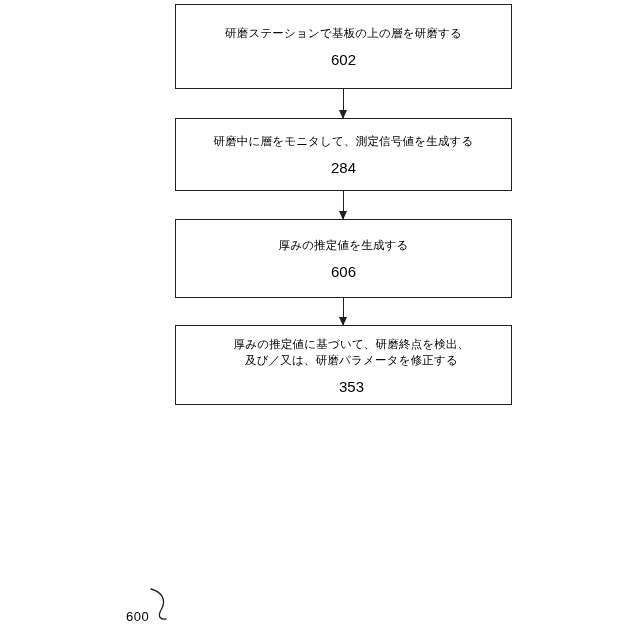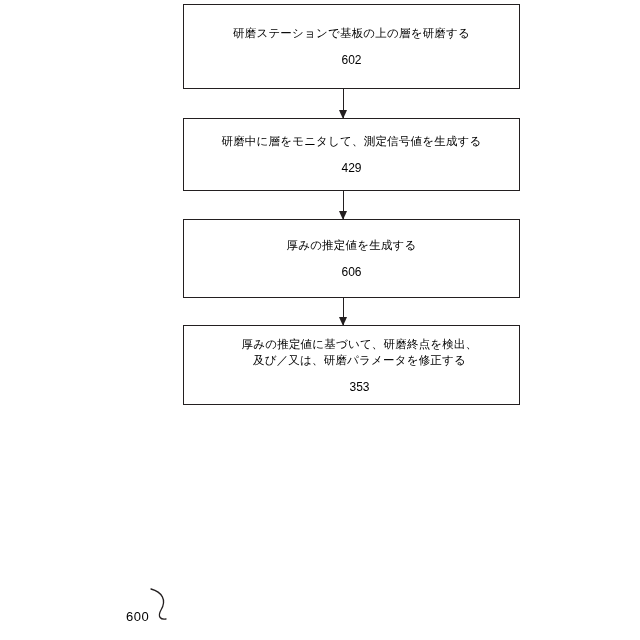--- a/index.html
+++ b/index.html
@@ -25,30 +25,29 @@
   .box {
     position: absolute;
     box-sizing: border-box;
     border: 1px solid #231f20;
     background: #ffffff;
     display: flex;
     flex-direction: column;
     align-items: center;
     justify-content: center;
     text-align: center;
-    margin-left: 8px;
   }
   .box .body {
     font-size: 11.5px;
     line-height: 16px;
     letter-spacing: 0.2px;
     white-space: pre-line;
   }
   .box .num {
-    font-size: 12px;
+    font-size: 15px;
     line-height: 16px;
     margin-top: 11px;
   }
   .arrow {
     position: absolute;
     width: 1px;
     background: #231f20;
   }
   .arrow::after {
     content: "";
@@ -93,21 +92,21 @@
 
   <div class="box" id="box-602">
     <div class="body">研磨ステーションで基板の上の層を研磨する</div>
     <div class="num">602</div>
   </div>
 
   <div class="arrow" id="arrow-1"></div>
 
   <div class="box" id="box-604">
     <div class="body">研磨中に層をモニタして、測定信号値を生成する</div>
-    <div class="num">429</div>
+    <div class="num">284</div>
   </div>
 
   <div class="arrow" id="arrow-2"></div>
 
   <div class="box" id="box-606">
     <div class="body">厚みの推定値を生成する</div>
     <div class="num">606</div>
   </div>
 
   <div class="arrow" id="arrow-3"></div>

